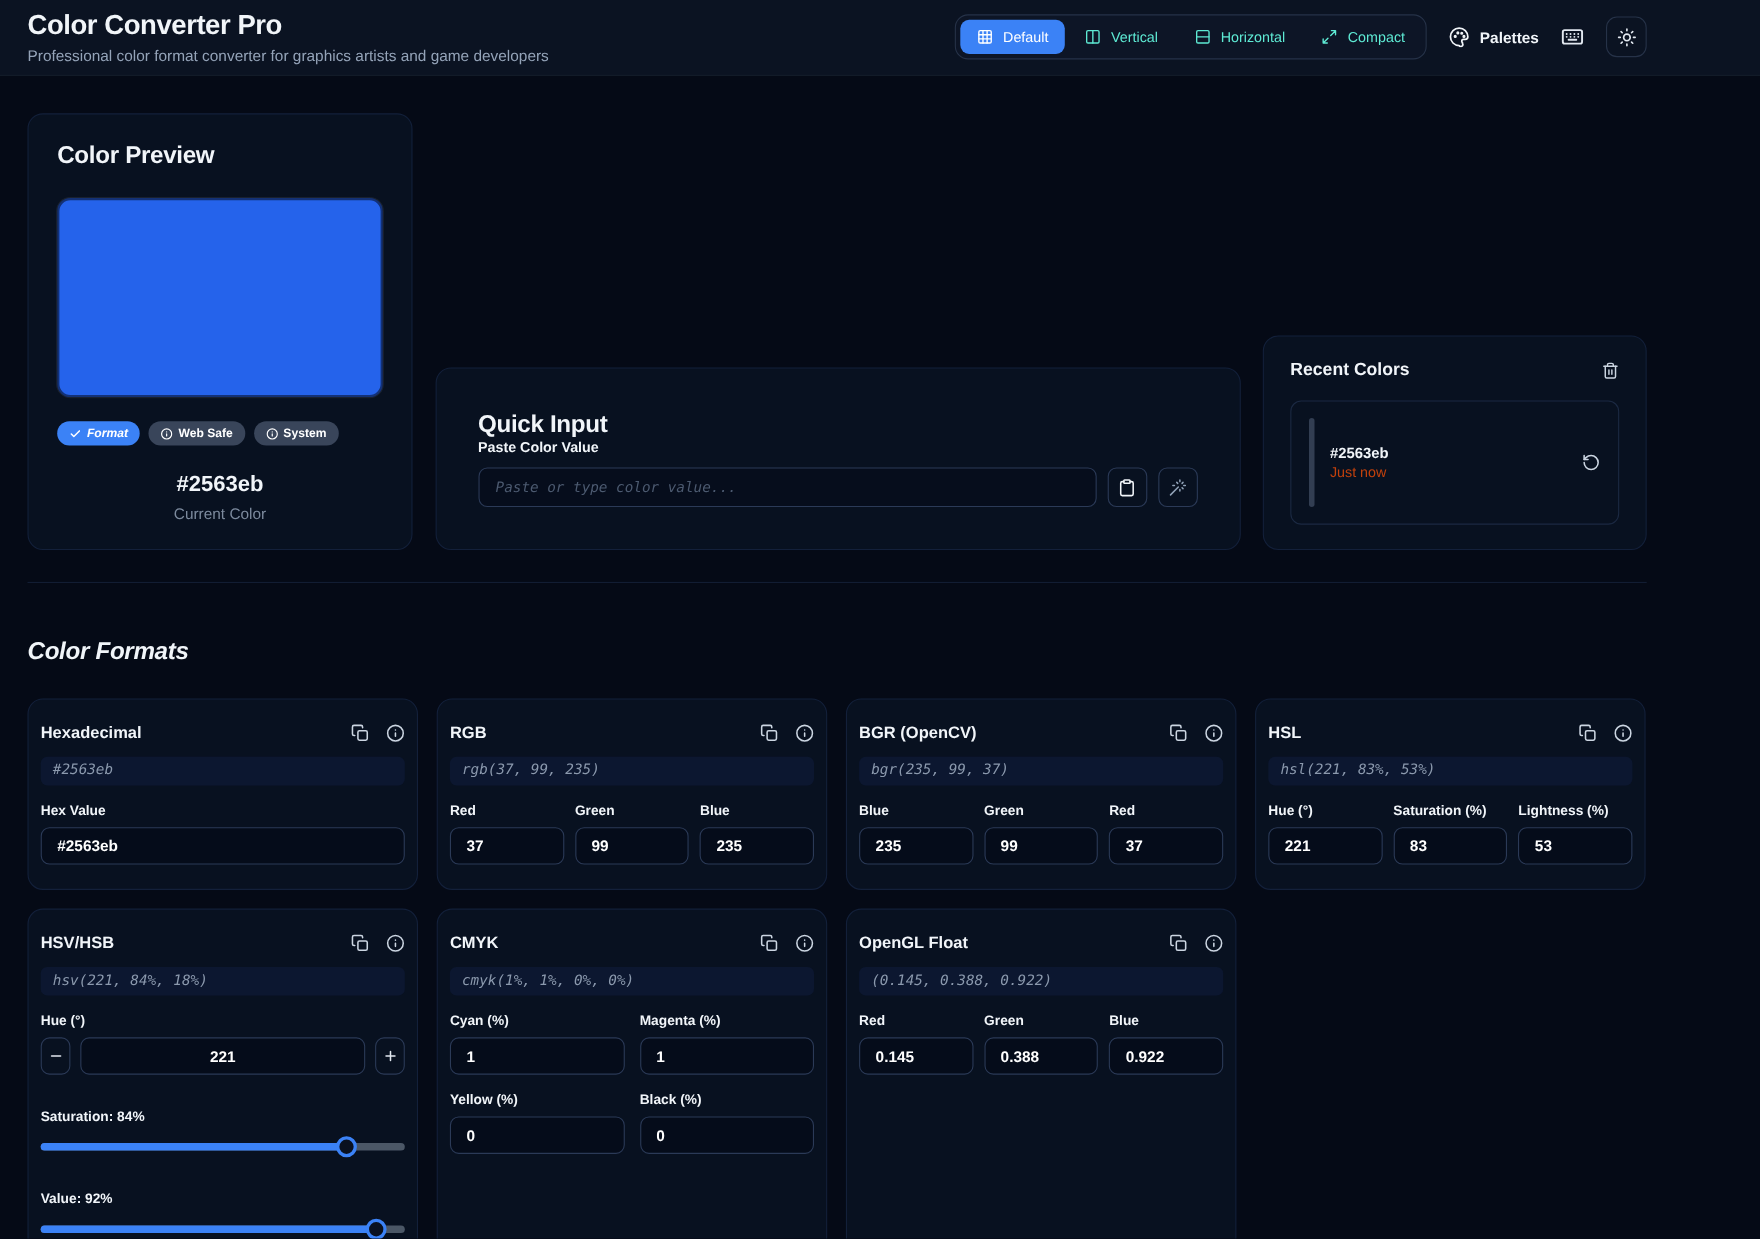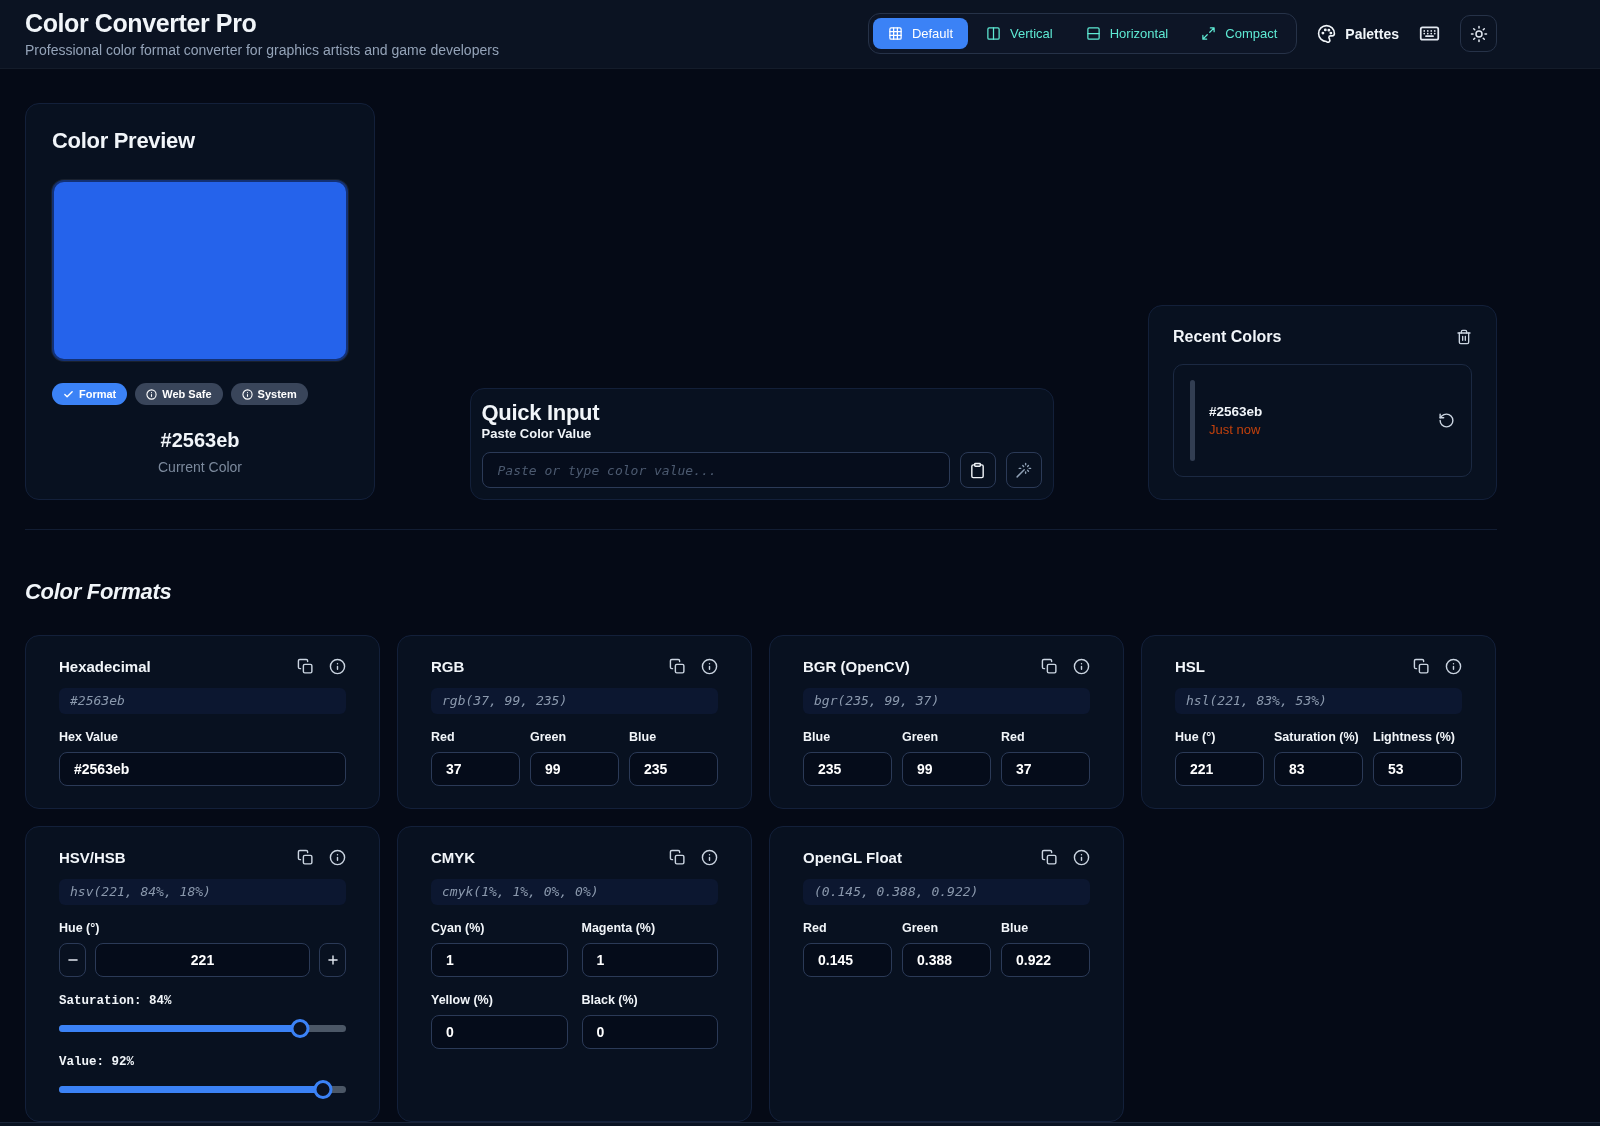--- a/index.html
+++ b/index.html
@@ -58,26 +58,26 @@
     margin-top:26px; height:181px; border-radius:12px;
     border:2px solid rgba(5,10,22,0.55);
     box-shadow:0 0 0 1px rgba(255,255,255,0.07);
   }
   .badges { margin-top:22px; display:flex; gap:8px; }
   .badge {
     display:inline-flex; align-items:center; gap:5px;
     font-size:11px; font-weight:bold; color:#fff;
     background:#39455a; border:none; border-radius:999px; padding:5px 11px;
   }
-  .badge.active { background:#3b82f6; }
+  .badge.active { background:#3b82f6;font-style:italic; }
   .hex-big { margin-top:24px; text-align:center; font-size:20px; font-weight:bold; }
   .hex-caption { margin-top:7px; text-align:center; font-size:14px; color:#7c8a9d; }
 
   
-  .quick-card { width:584px; padding:11px; }
+  .quick-card { width:732px; padding:38px; }
   .field-label { font-size:13px; font-weight:bold; }
   .qi-label { }
   .input-row { margin-top:11px; display:flex; gap:10px; align-items:center; }
   .paste-input {
     flex:1; height:36px; background:#060d1c; border:1px solid #2b3a57;
     border-radius:8px; color:#e2e8f0; font-size:13px; padding:0 15px; outline:none;
   }
   .paste-input::placeholder { color:#4c5a70; }
   .sq-btn {
     width:36px; height:36px; flex:0 0 36px; border:1px solid #2b3a57; border-radius:8px;
@@ -100,21 +100,21 @@
   .recent-hex { font-size:13.5px; font-weight:bold; }
   .recent-time { margin-top:3px; font-size:13px; color:#c2410c; }
 
   
   .divider { margin-top:29px; border-top:1px solid #121d33; }
   .section-title { margin-top:49px; font-size:22px; font-weight:bold; letter-spacing:-0.3px;font-style:italic; }
   .formats-grid {
     margin-top:30px; display:grid; grid-template-columns:repeat(4, 355px);
     gap:17px; align-items:stretch;
   }
-  .fcard { padding:22px 33px; }
+  .fcard { padding:22px 11px; }
   .fcard-head { display:flex; justify-content:space-between; align-items:center; }
   .fcard-title { font-size:15px; font-weight:bold; }
   .fcard-icons { display:flex; gap:15px; color:#d7dee8; }
   .display-strip {
     margin-top:13px; background:#0c1730; border-radius:6px;
     padding:5px 11px; font-size:13px; color:#8b99ad; height:26px;
     white-space:nowrap; overflow:hidden;
   }
   .fields-3 { margin-top:16px; display:grid; grid-template-columns:repeat(3,1fr); gap:10px; }
   .fields-2 { margin-top:16px; display:grid; grid-template-columns:repeat(2,1fr); gap:16px 14px; }
@@ -126,21 +126,21 @@
     padding:0 14px; outline:none;
   }
   
   .hue-row { display:flex; gap:9px; margin-top:8px; }
   .step-btn {
     width:27px; height:34px; flex:0 0 27px; border:1px solid #2b3a57; border-radius:8px;
     background:transparent; color:#e2e8f0;
     display:flex; align-items:center; justify-content:center;
   }
   .hue-input { text-align:center; }
-  .slider-group { margin-top:17px;font-family:Liberation Mono, monospace; }
+  .slider-group { margin-top:31px; }
   .slider { position:relative; height:19px; margin-top:11px; width:100%; }
   .slider-track { position:absolute; left:0; right:0; top:6px; height:7px; background:#4b5766; border-radius:4px; }
   .slider-fill { position:absolute; left:0; top:6px; height:7px; background:#3b82f6; border-radius:4px; }
   .slider-thumb {
     position:absolute; top:0; width:19px; height:19px; border-radius:50%;
     background:#0a1120; border:3px solid #3b82f6; transform:translateX(-50%);
   }
 
   footer {
     height:13px; background:#0a1322; border-top:1px solid #1a2438;

